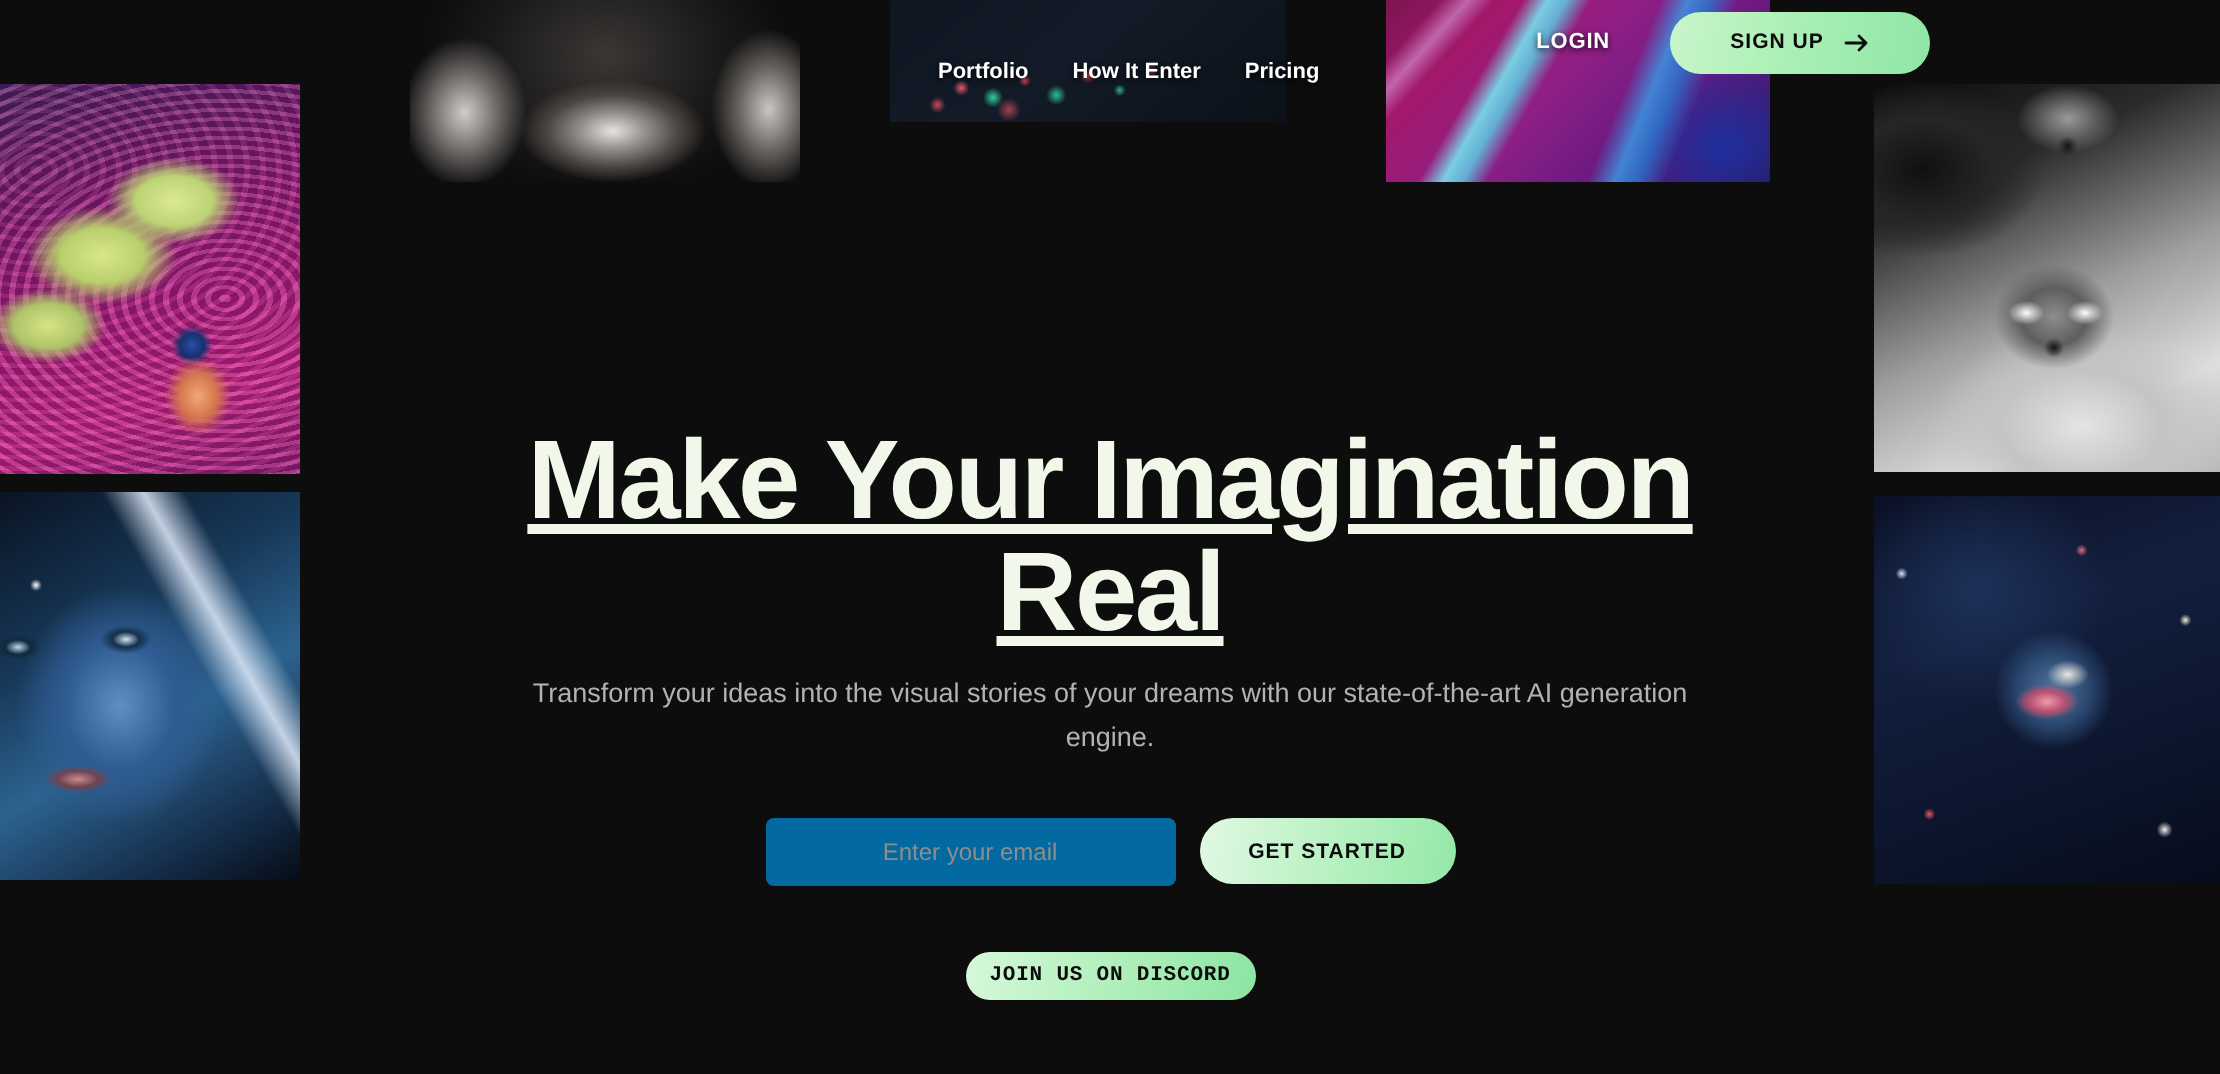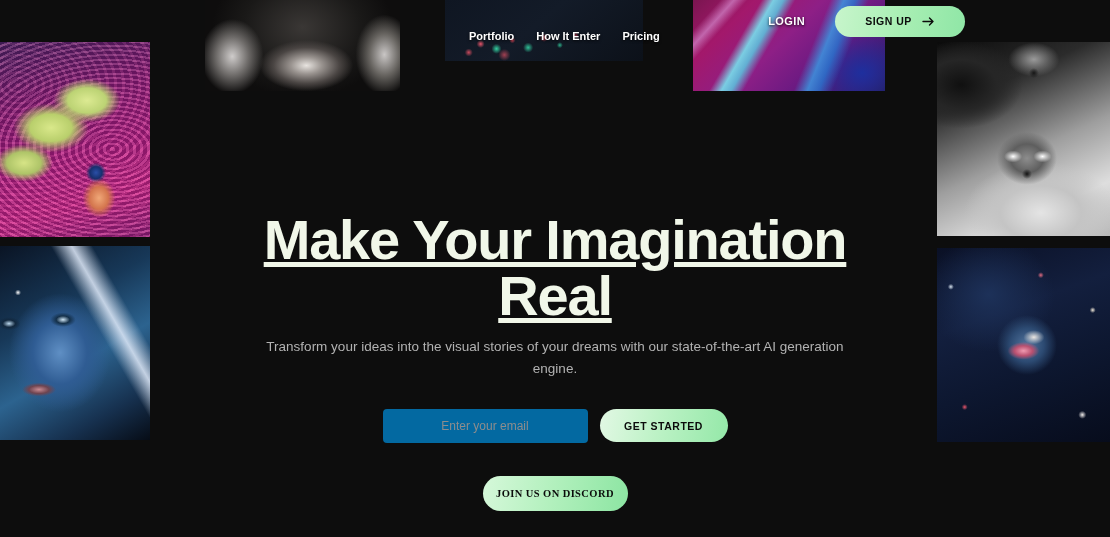--- a/index.html
+++ b/index.html
@@ -266,26 +266,26 @@
     color: #0b0b0b;
     font-family: "Liberation Sans", sans-serif;
     font-size: 10.5px;
     font-weight: bold;
     letter-spacing: .5px;
     cursor: pointer;
   }
 
   .discord-btn {
     margin-top: 33px;
-    width: 145px; height: 35px;
+    width: 145px; height: 24px;
     border: none;
     border-radius: 21px;
     background: linear-gradient(100deg, #d6f8da 0%, #b2f0bd 48%, #8ce5a2 100%);
     color: #0b0b0b;
-    font-family: Liberation Serif, serif;
+    font-family: Liberation Mono, monospace;
     font-size: 10.5px;
     font-weight: bold;
     letter-spacing: .4px;
     cursor: pointer;
   }
 </style>
 </head>
 <body>
 
 <div class="page">

